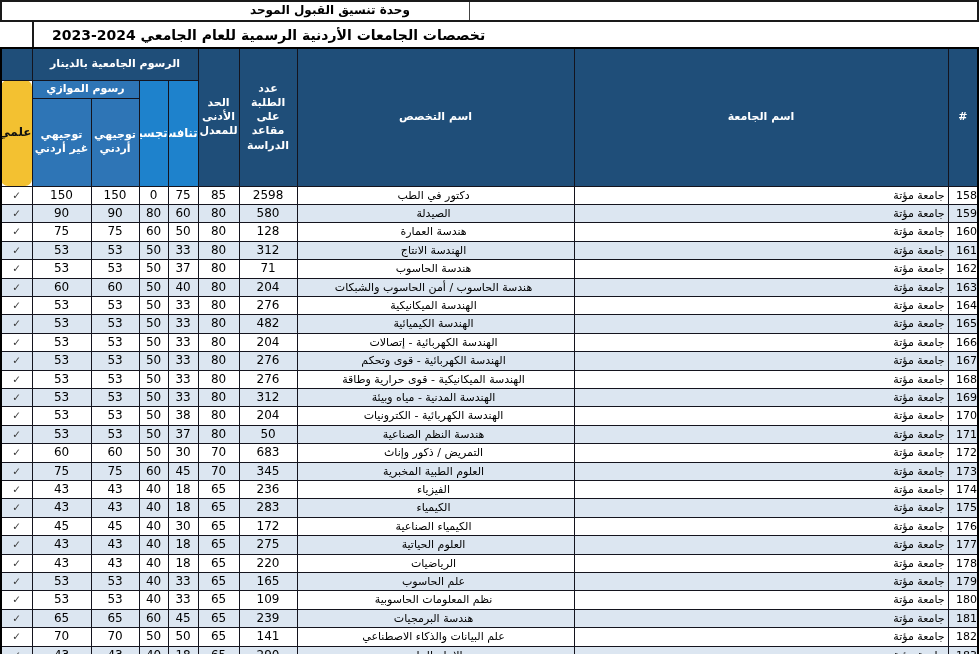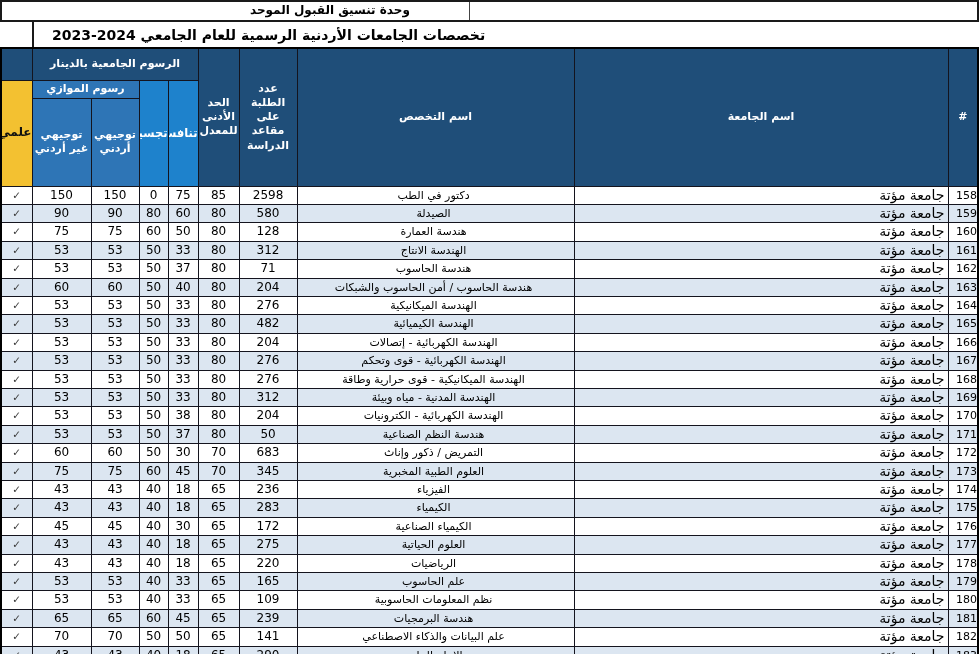--- a/index.html
+++ b/index.html
@@ -29,33 +29,33 @@
   }
   th,td{border:1px solid #14141e;overflow:hidden;}
   thead th{
     color:#fff;font-weight:bold;font-size:11px;line-height:1.3;
     text-align:center;vertical-align:middle;padding:0;
     background:var(--dark);
   }
   .h-dark{background:var(--dark);margin-top:40px;}
   .h-med{background:var(--med);}
   .h-bright{background:var(--bright);font-size:11.5px;}
-  .h-elmi{background:var(--yellow);color:#111;font-size:12px;}
+  .h-elmi{background:var(--yellow);color:#111;font-size:12px;border-radius:7px;}
   .pre{white-space:pre-line;}
   .hr1{height:32px;}
   .hr2{height:18px;}
   .hr3{height:88px;}
 
   tbody td{
     height:17.4px;line-height:17.4px;padding:0;
     font-size:12px;color:#000;text-align:center;vertical-align:middle;
     background:#fff;white-space:nowrap;
   }
   tbody tr.stripe td{background:var(--stripe);}
-  td.c-university{text-align:right;padding-left:0;padding-right:3px;font-size:14px;}
+  td.c-university{text-align:right;padding-left:0;padding-right:3px;font-size:11px;}
   td.c-major{padding-right:4px;font-size:11px;}
   td.c-serial{text-align:right;padding-left:2px;font-size:11px;}
   td.c-elmi{font-size:10.5px;color:#3a3a3a;}
 </style>
 </head>
 <body>
 
 <div class="page">
 
   <div class="titlebar t1">

